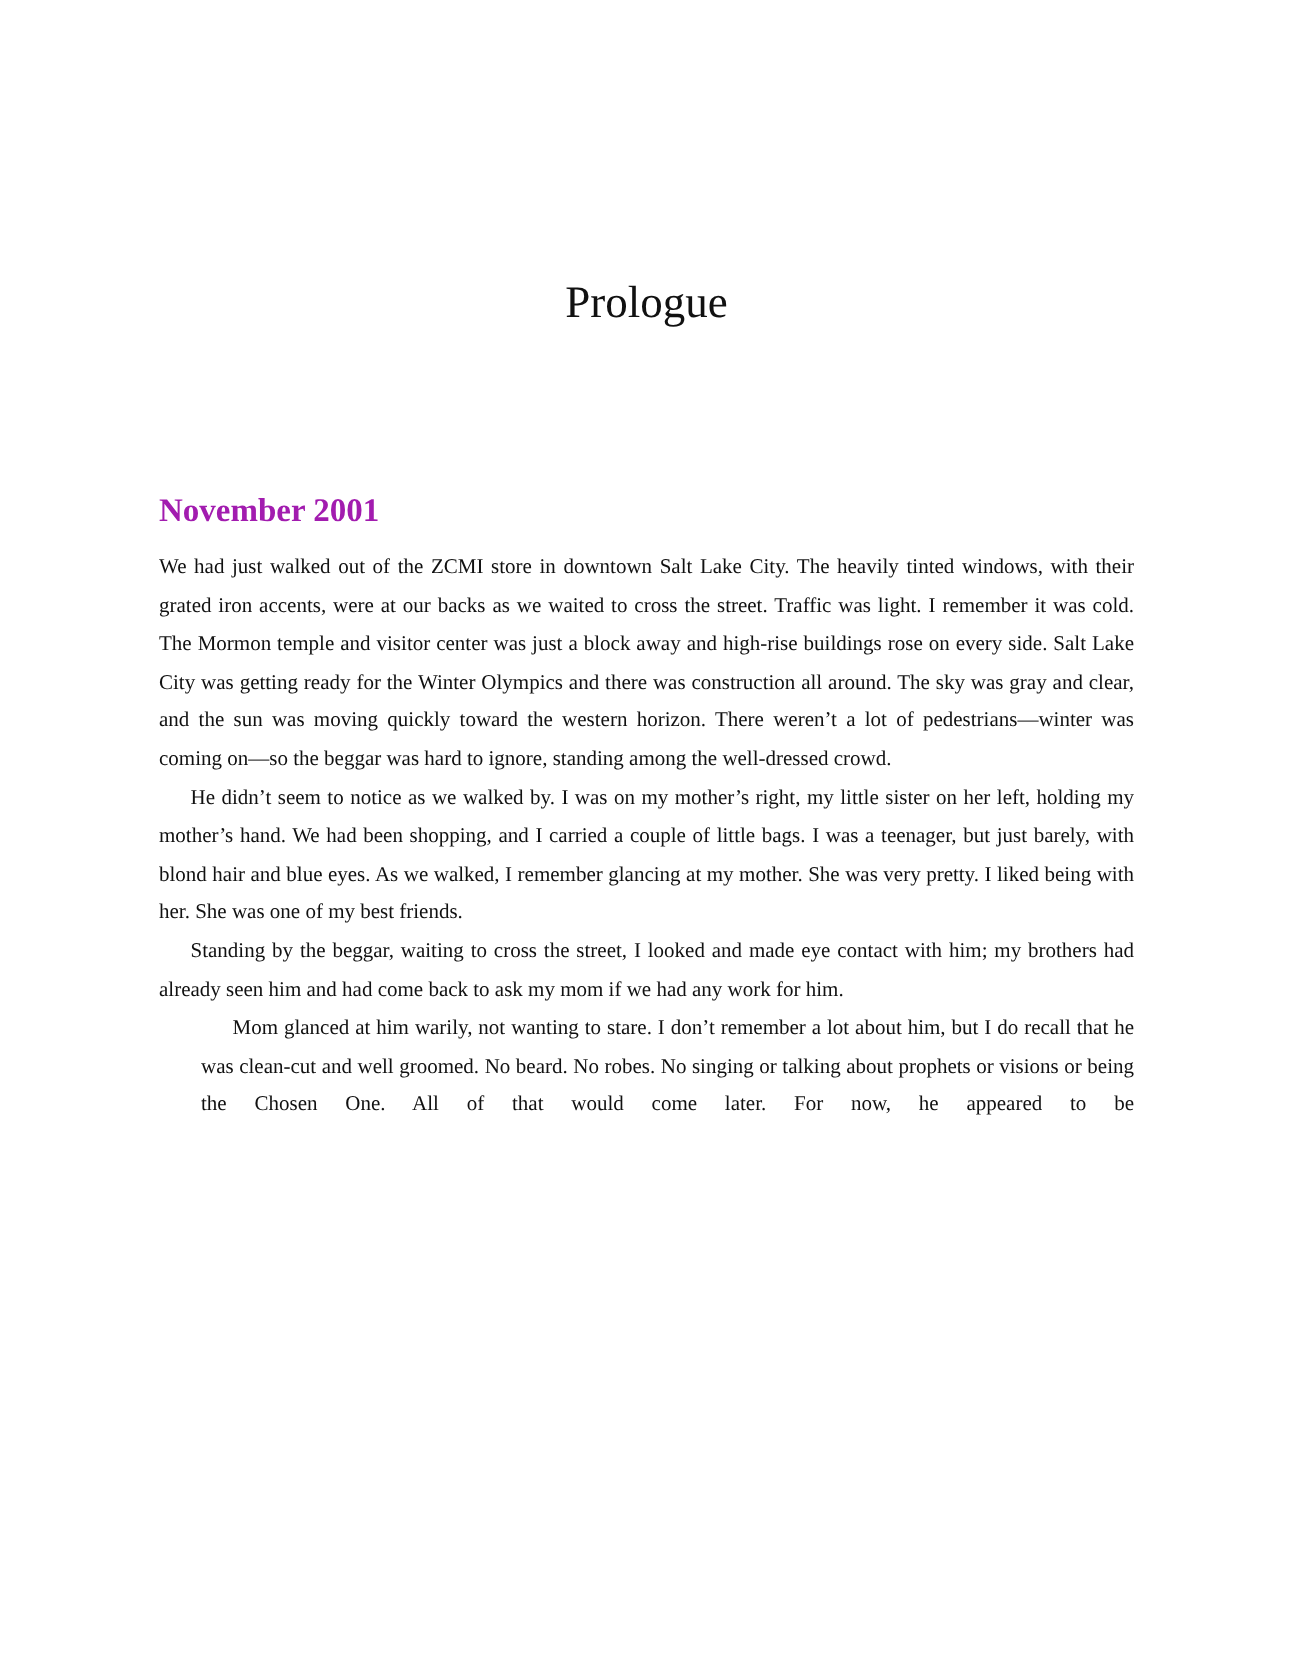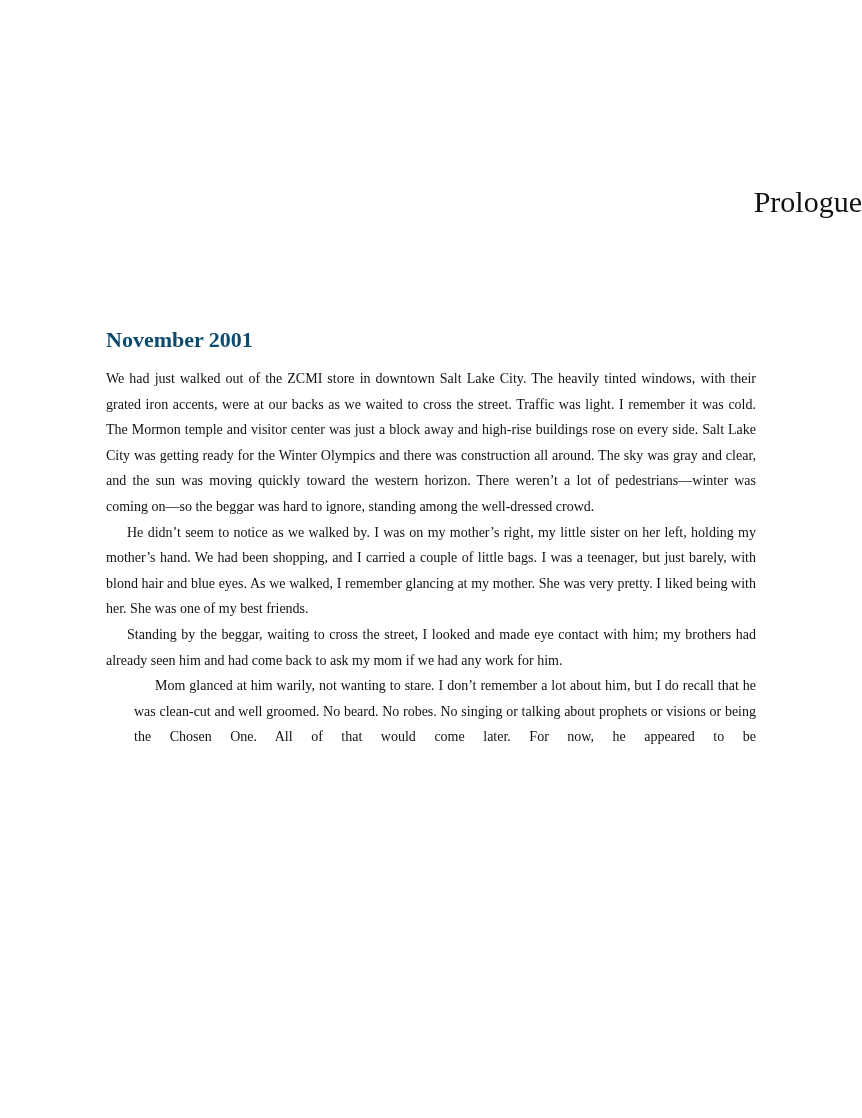--- a/index.html
+++ b/index.html
@@ -4,26 +4,26 @@
   <style>
     html, body { margin: 0; padding: 0; background: #ffffff; }
     body { width: 862px; height: 1118px; position: relative; overflow: hidden; }
     .page {
       position: absolute; left: 0; top: 0; width: 862px; height: 1118px;
       background: #ffffff; color: #111111;
       font-family: "Liberation Serif", serif;
     }
     .chapter-title {
       position: absolute; top: 183px; left: 0; width: 862px;
-      text-align: right; font-size: 30px; line-height: 38px; font-weight: normal;
+      text-align: center; font-size: 30px; line-height: 38px; font-weight: normal;
       margin: 0; color: #111;
     }
     .section-heading {
       position: absolute; top: 325px; left: 106px;
-      font-size: 22px; font-weight: bold; line-height: 30px; margin: 0; color: #0c4a6e;
+      font-size: 22px; font-weight: bold; line-height: 30px; margin: 0; color: #a21caf;
     }
     .body-text {
       position: absolute; top: 366px; left: 106px; width: 650px;
       font-size: 14px; line-height: 25.6px;
     }
     .body-text p {
       margin: 0; text-align: justify; text-align-last: auto; hyphens: none;
     }
     .body-text p.indent { text-indent: 21px; }
     .body-text p.last-cut { text-align-last: justify; margin-left: 28px; }

